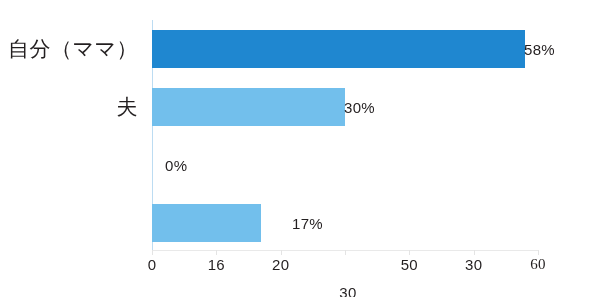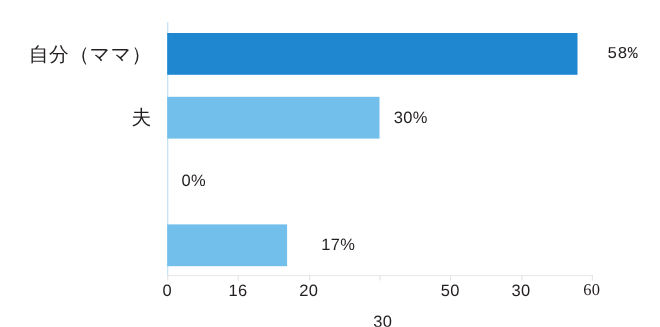--- a/index.html
+++ b/index.html
@@ -52,21 +52,21 @@
   .row-1 { top: 78px; }
   .row-2 { top: 136px; }
   .row-3 { top: 194px; }
 
   .cat-label {
     position: absolute;
     right: 462px;       
     top: 50%;
     transform: translateY(-50%);
     white-space: nowrap;
-    font-size: 18px;
+    font-size: 21px;
     letter-spacing: 0.5px;
     color: #231f20;
     text-align: right;
   }
 
   .bar {
     position: absolute;
     left: 152px;
     top: 50%;
     transform: translateY(-50%);
@@ -108,27 +108,27 @@
 <body>
 
 <div id="chart-root">
 
   <div class="axis-zero-line"></div>
   <div class="axis-domain-line"></div>
 
   <div class="row row-0">
     <div class="cat-label">自分（ママ）</div>
     <div class="bar dark" id="bar-0" style="width: 373.133px; background: rgb(31, 135, 208);"></div>
-    <div class="value-label" id="val-0" style="left: 552px; font-family: Liberation Mono, monospace;">58%</div>
+    <div class="value-label" id="val-0" style="left: 524px;">58%</div>
   </div>
 
   <div class="row row-1">
     <div class="cat-label">夫</div>
     <div class="bar light" id="bar-1" style="width: 193px; background: rgb(114, 191, 236);"></div>
-    <div class="value-label" id="val-1" style="left: 358px;">30%</div>
+    <div class="value-label" id="val-1" style="left: 344px;">30%</div>
   </div>
 
   <div class="row row-2">
     <div class="bar zero" id="bar-2" style="width: 0px; background: transparent;"></div>
     <div class="value-label" id="val-2" style="left: 165px;">0%</div>
   </div>
 
   <div class="row row-3">
     <div class="bar light" id="bar-3" style="width: 109.367px; background: rgb(114, 191, 236);"></div>
     <div class="value-label" id="val-3" style="left: 292px;">17%</div>

